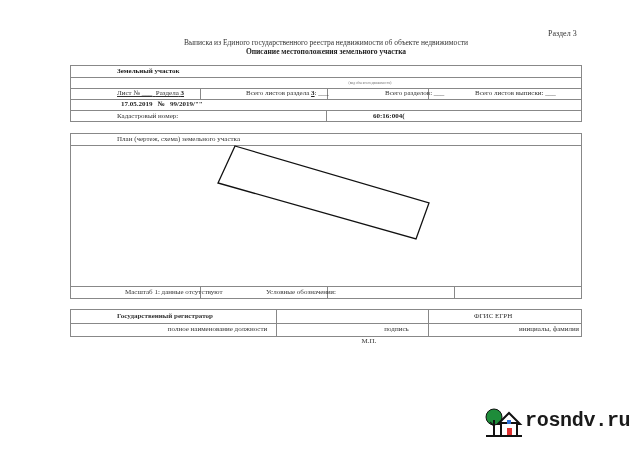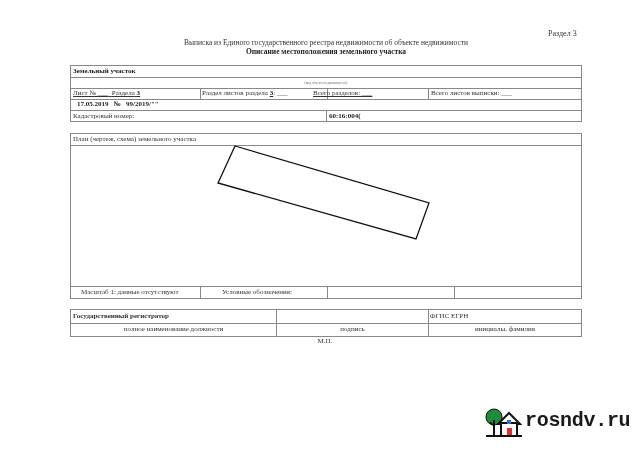--- a/index.html
+++ b/index.html
@@ -8,21 +8,21 @@
       font-family: "Liberation Serif", serif; color: #222;
     }
     .abs { position: absolute; }
     .section-label { left: 548px; top: 29px; font-size: 8px; color: #333; text-align: right; }
     .title1 { left: 0; width: 652px; top: 38px; text-align: center; font-size: 7.5px; color: #333; }
     .title2 { left: 0; width: 652px; top: 47px; text-align: center; font-size: 7.5px; font-weight: bold; color: #222; }
 
     .box { border: 1px solid #888; box-sizing: border-box; }
     .hline { position: absolute; height: 0; border-top: 1px solid #888; }
     .vline { position: absolute; width: 0; border-left: 1px solid #888; }
-    .cell { position: absolute; font-size: 7px; white-space: nowrap; color: #333; line-height: 11px; }
+    .cell { position: absolute; font-size: 7px; white-space: nowrap; color: #333; line-height: 11px; margin-left: 44px; }
     .tiny { font-size: 3.5px; color: #777; }
     .bold { font-weight: bold; color: #222; }
     .u { text-decoration: underline; }
     .center { text-align: center; }
 
     .logo { left: 484px; top: 408px; width: 140px; height: 30px; }
     .logo-text { position: absolute; left: 41px; top: 1px; font-family: Liberation Mono, monospace; font-weight: bold; font-size: 20px; color: #1a1a1a; letter-spacing: -0.3px; }
   </style>
 </head>
 <body>
@@ -41,23 +41,23 @@
   <div class="vline" style="left:357px; top:22px; height:11px;"></div>
   <div class="vline" style="left:255px; top:44px; height:12px;"></div>
 
   <div class="cell bold" style="left:2px; top:0px;">Земельный участок</div>
   <div class="cell tiny" style="left:0; width:510px; top:12px; text-align:center; line-height:10px;">(вид объекта недвижимости)</div>
 
   <div class="cell" style="left:2px; top:22px;text-decoration:underline;">
     <span>Лист № ___</span>&nbsp;&nbsp;<span>Раздела</span>&nbsp;<span class="u bold">3</span>
   </div>
   <div class="cell" style="left:131px; top:22px;">
-    <span>Раздел листов раздела</span>&nbsp;<span class="u bold">3</span><span>: ___</span>
+    <span>Всего листов раздела</span>&nbsp;<span class="u bold">3</span><span>: ___</span>
   </div>
-  <div class="cell" style="left:242px; top:22px;text-decoration:underline;">Всего разделов: ___</div>
+  <div class="cell" style="left:270px; top:22px;">Всего разделов: ___</div>
   <div class="cell" style="left:360px; top:22px;">Всего листов выписки: ___</div>
 
   <div class="cell bold" style="left:6px; top:33px;">
     <span>17.05.2019</span>&nbsp;&nbsp;&nbsp;<span>№</span>&nbsp;&nbsp;&nbsp;<span>99/2019/""</span>
   </div>
 
   <div class="cell" style="left:2px; top:45px;">Кадастровый номер:</div>
   <div class="cell bold" style="left:258px; top:45px;">60:16:004(</div>
 </div>
 

